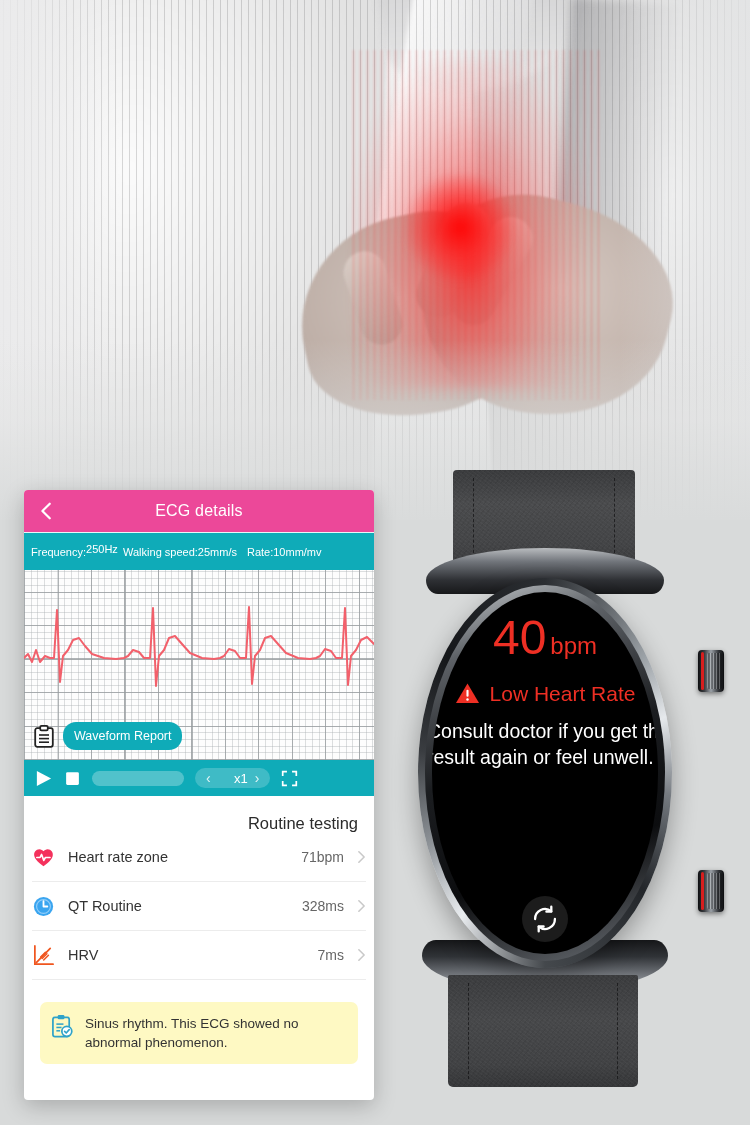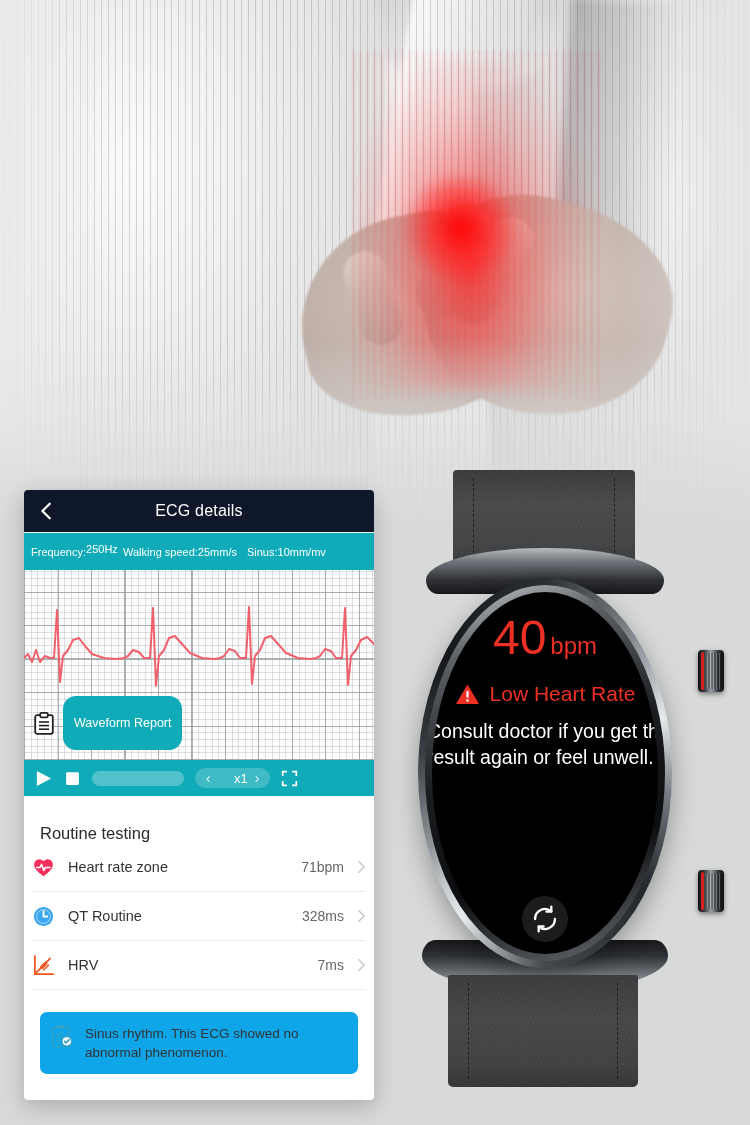--- a/index.html
+++ b/index.html
@@ -113,21 +113,21 @@
   }
 
   
   #phone{
     position:absolute; left:24px; top:490px; width:350px; height:610px;
     border-radius:4px; overflow:hidden;
     box-shadow:0 6px 22px rgba(0,0,0,.22);
     background:#fff;
   }
   .appbar{
-    height:42px; background:#0f172a; position:relative;
+    height:42px; background:#ec4899; position:relative;
     display:flex; align-items:center; justify-content:center;
   }
   .appbar .back{
     position:absolute; left:12px; top:50%; transform:translateY(-50%);
     width:22px; height:22px;
   }
   .appbar .title{
     color:#fff; font-size:16px; letter-spacing:.2px;
   }
   .metabar{
@@ -150,52 +150,52 @@
       repeating-linear-gradient(90deg, rgba(170,175,178,.40) 0 1px, transparent 1px 6.7px),
       repeating-linear-gradient(0deg,  rgba(170,175,178,.40) 0 1px, transparent 1px 6.7px);
   }
   .ecgsvg{ position:absolute; left:0; top:0; width:350px; height:190px; }
   .wfrow{
     position:absolute; left:10px; bottom:10px;
     display:flex; align-items:center; gap:9px;
   }
   .wfpill{
     background:#0fabb8; color:#fff; font-size:12.5px;
-    padding:20px 11px; border-radius:13px; white-space:nowrap;
+    padding:7px 11px; border-radius:13px; white-space:nowrap;
   }
 
   .playbar{
     height:36px; background:#0fabb8; display:flex; align-items:center;
     padding:0 10px; gap:11px;
   }
   .progress{ width:92px; height:15px; border-radius:8px; background:rgba(255,255,255,.28); }
   .speedsel{
     flex:0 0 auto; display:flex; align-items:center; gap:4px;
     background:rgba(255,255,255,.20); border-radius:13px;
     padding:2px 8px; color:#fff; font-size:13px;
   }
   .speedsel .arw{ opacity:.85; font-size:14px; padding:0 3px; }
   .speedval{ min-width:30px; text-align:right; }
 
-  .section{ padding:28px 16px 0 16px; }
+  .section{ padding:18px 16px 0 16px;text-align:right; }
   .sectitle{ font-size:16.5px; color:#2b2b2b; }
   .rows{ padding:0 8px; }
   .row{
     display:flex; align-items:center; gap:13px;
     height:49px; border-bottom:1px solid #ececec;
   }
   .row:last-child{ border-bottom:1px solid #ececec; }
   .row .ico{ width:23px; height:23px; flex:0 0 23px; }
   .row .lab{ flex:1; font-size:14.5px; color:#333; }
   .row .val{ font-size:14px; color:#666; }
   .row .chev{ width:9px; height:14px; opacity:.45; }
 
   .analytic{ padding:12px 16px 0 16px; }
   .anabox{
-    margin-top:10px; background:#0ea5e9; border-radius:7px;
+    margin-top:10px; background:#fef9c3; border-radius:7px;
     padding:12px 12px 12px 11px; display:flex; gap:11px; align-items:flex-start;
   }
   .anabox .txt{ font-size:13.5px; line-height:19px; color:#333; }
 
   
   #watch{ position:absolute; left:408px; top:470px; width:310px; height:600px; }
   .strapTop{
     position:absolute; left:45px; top:0; width:182px; height:96px;
     background:linear-gradient(180deg,#3a3b3d 0%,#4a4b4d 35%,#444547 75%,#3b3c3e 100%);
     border-radius:4px 4px 2px 2px;
@@ -261,21 +261,21 @@
     background:repeating-linear-gradient(90deg,rgba(255,255,255,.35) 0 1px, rgba(0,0,0,.35) 1px 3px);
     border-radius:2px; opacity:.7;
   }
   .crownTop{ top:180px; }
   .crownBot{ top:400px; }
 
   .wECG{ margin-top:30px; font-size:27px; color:#ee2f24; letter-spacing:1px; }
   .wBpmRow{ margin-top:22px; display:flex; align-items:baseline; justify-content:center; }
   .wBpmNum{ font-size:48px; color:#ee2f24; line-height:1; }
   .wBpmUnit{ font-size:24px; color:#ee2f24; margin-left:4px; }
-  .wWarnRow{ margin-top:20px; display:flex; align-items:center; justify-content:center; gap:10px; }
+  .wWarnRow{ margin-top:20px; display:flex; justify-content:center; gap:10px; }
   .wWarnTxt{ font-size:21px; color:#ee2f24; }
   .wAdvice{
     margin-top:12px; font-size:19.5px; line-height:26px; color:#fff;
     width:260px; margin-left:-17px; text-align:left; padding-left:12px;
   }
   .wRefresh{
     position:absolute; left:50%; transform:translateX(-50%); bottom:12px;
     width:46px; height:46px; border-radius:50%;
     background:#1c1c1c; display:flex; align-items:center; justify-content:center;
   }
@@ -317,21 +317,21 @@
     </div>
     <div class="title">ECG details</div>
   </div>
 
   <div class="metabar">
     <span class="freqwrap">
       <span>Frequency:</span>
       <span class="freqval">250Hz</span>
     </span>
     <span>Walking speed:25mm/s</span>
-    <span>Sinus:10mm/mv</span>
+    <span>Rate:10mm/mv</span>
   </div>
 
   <div class="ecgwrap">
     <div class="ecggrid"></div>
     <svg class="ecgsvg" viewBox="0 0 350 190" preserveAspectRatio="none">
       <path fill="none" stroke="#f2606b" stroke-width="2" stroke-linejoin="round" stroke-linecap="round" d="M0,88 L4,84 L8,92 L12,80 L16,92 L21,86 L26,88 L30,88
            L33,40 L36,112 L39,86 L44,80 L49,70 L55,68 L61,76 L68,84 L80,88 L92,89 L100,88
            L104,86 L109,80 L115,82 L120,88 L126,88
            L129,38 L132,116 L135,86 L140,80 L145,68 L151,66 L158,74 L166,83 L178,88 L190,89 L196,88
            L200,86 L205,79 L211,81 L216,88 L222,88

